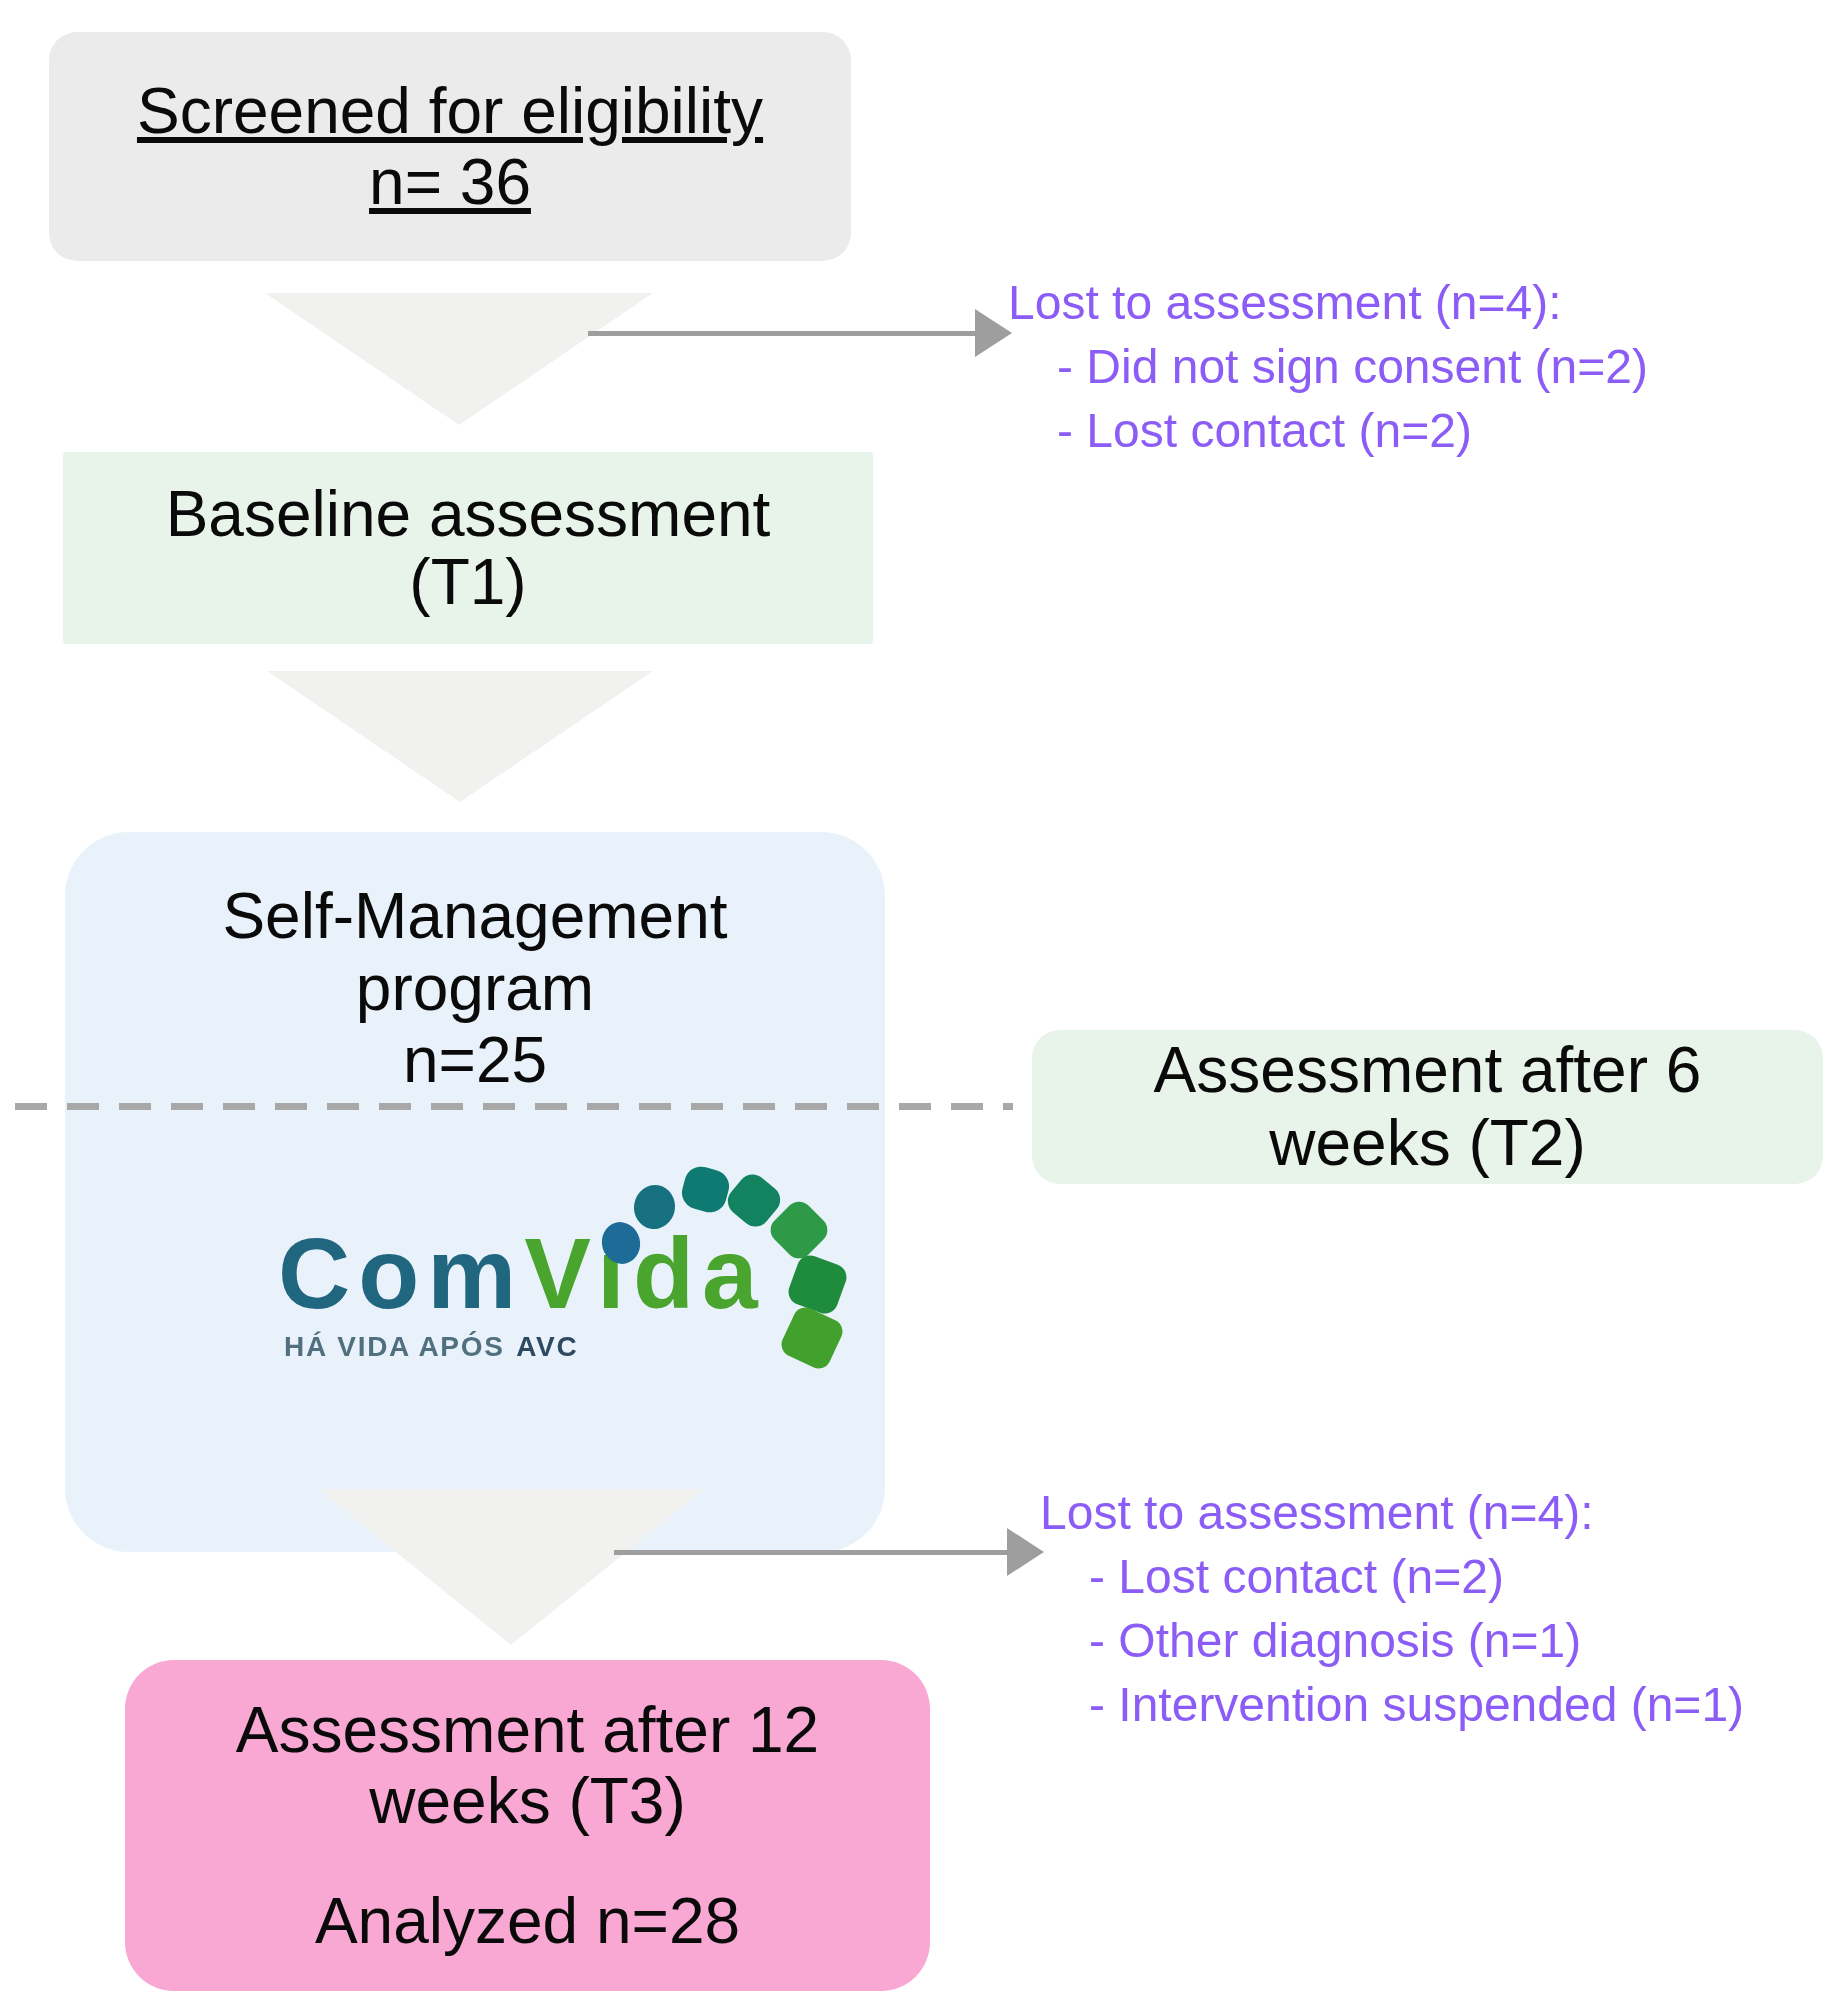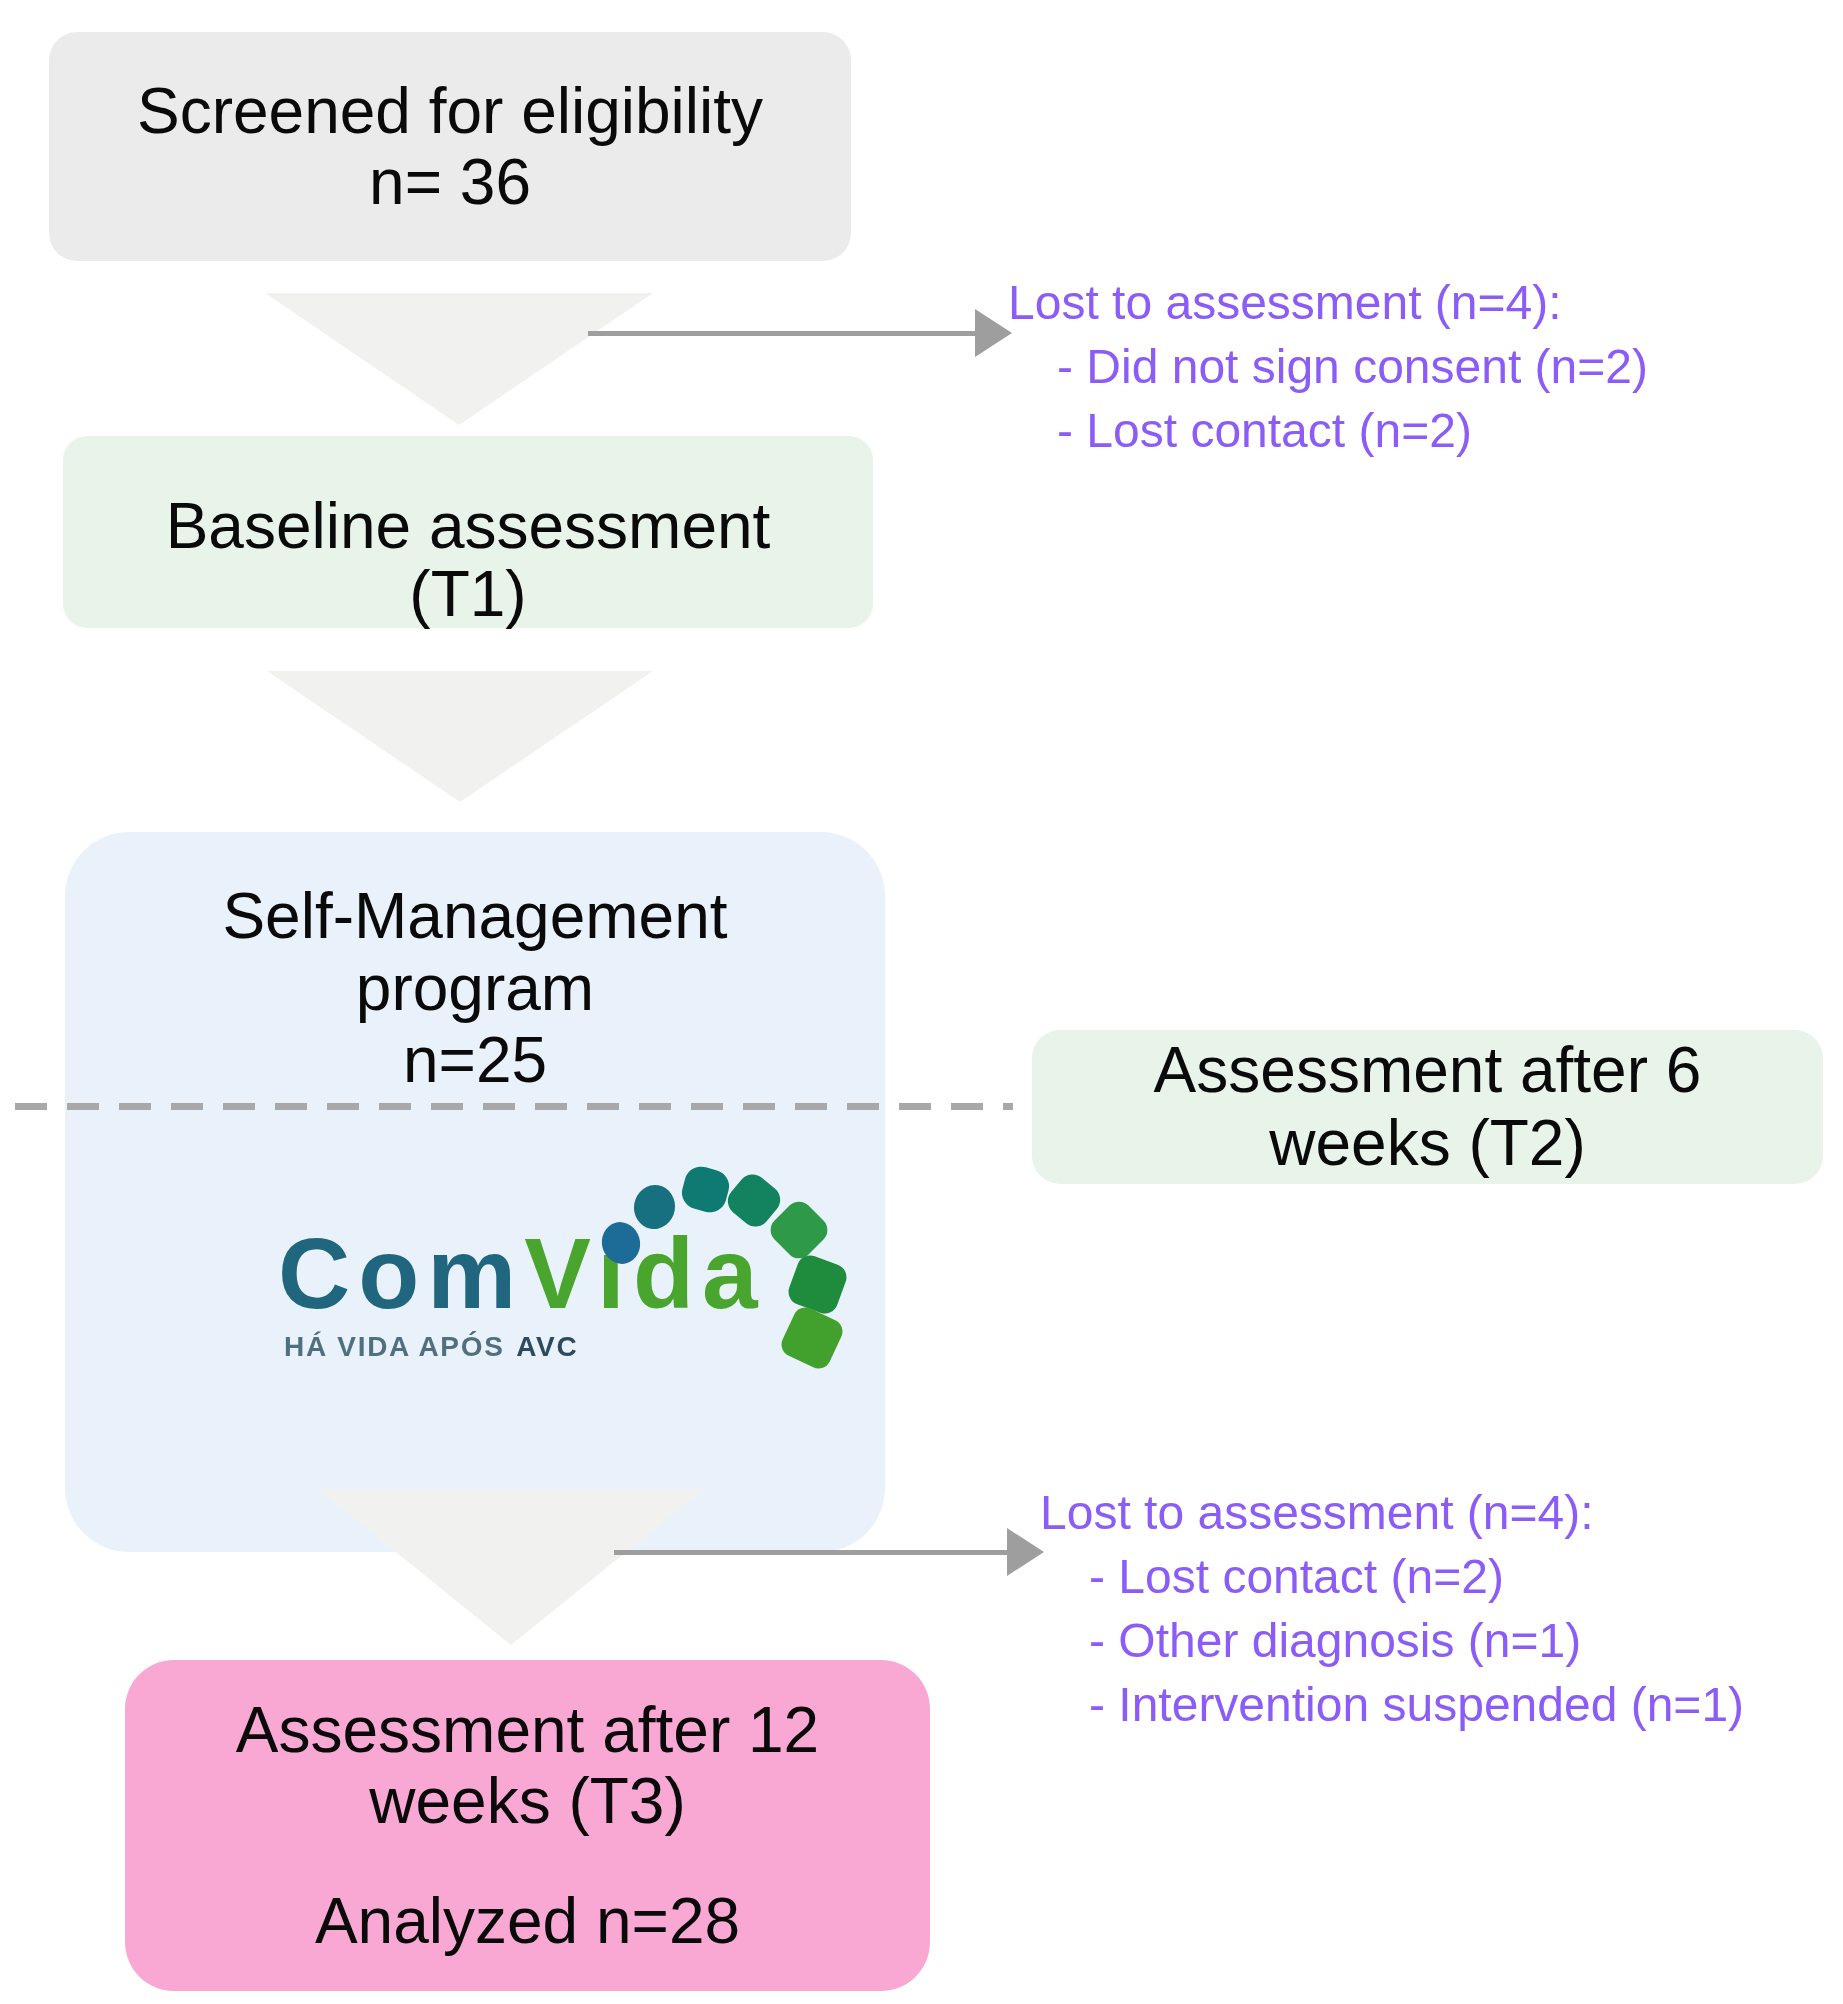--- a/index.html
+++ b/index.html
@@ -13,22 +13,22 @@
   }
   .flowbox {
     position:absolute;
     display:flex; flex-direction:column;
     justify-content:center; align-items:center;
     text-align:center;
     font-size:64px; line-height:71px;
     color:#0a0a0a;
   }
   .flowbox div { white-space:nowrap; }
-  #box-screened { left:49px;  top:32px;   width:802px; height:229px;  background:#ebebeb; border-radius:28px; }
-  #box-baseline { left:63px; top:436px;  width:810px; height:192px;  background:#e8f3ea; border-radius:24px; line-height:68px;justify-content:flex-end; }
+  #box-screened { left:49px;  top:32px;   width:802px; height:229px;  background:#ebebeb; border-radius:28px;text-decoration:underline; }
+  #box-baseline { left:63px; top:452px;  width:810px; height:192px;  background:#e8f3ea; border-radius:4px; line-height:68px; }
   #box-program  { left:65px; top:832px; width:820px; height:720px; background:#e9f2fa; border-radius:64px;
                   justify-content:flex-start; padding-top:48px; box-sizing:border-box; line-height:72px; }
   #box-t2       { left:1032px; top:1030px; width:791px; height:154px; background:#e8f3ea; border-radius:28px; line-height:73px; }
   #box-t3       { left:125px;  top:1660px; width:805px; height:331px; background:#f9a8d4; border-radius:49px; line-height:71px; gap:49px; }
 
   .tri { position:absolute; width:0; height:0; }
   #tri-1 { left:265px; top:293px;  border-left:194px solid transparent; border-right:194px solid transparent; border-top:132px solid #f1f1ef; }
   #tri-2 { left:267px; top:671px; border-left:193px solid transparent; border-right:193px solid transparent; border-top:131px solid #f1f1ef; }
   #tri-3 { left:318px; top:1489px; border-left:193px solid transparent; border-right:193px solid transparent; border-top:156px solid #f1f1ef; }
 

